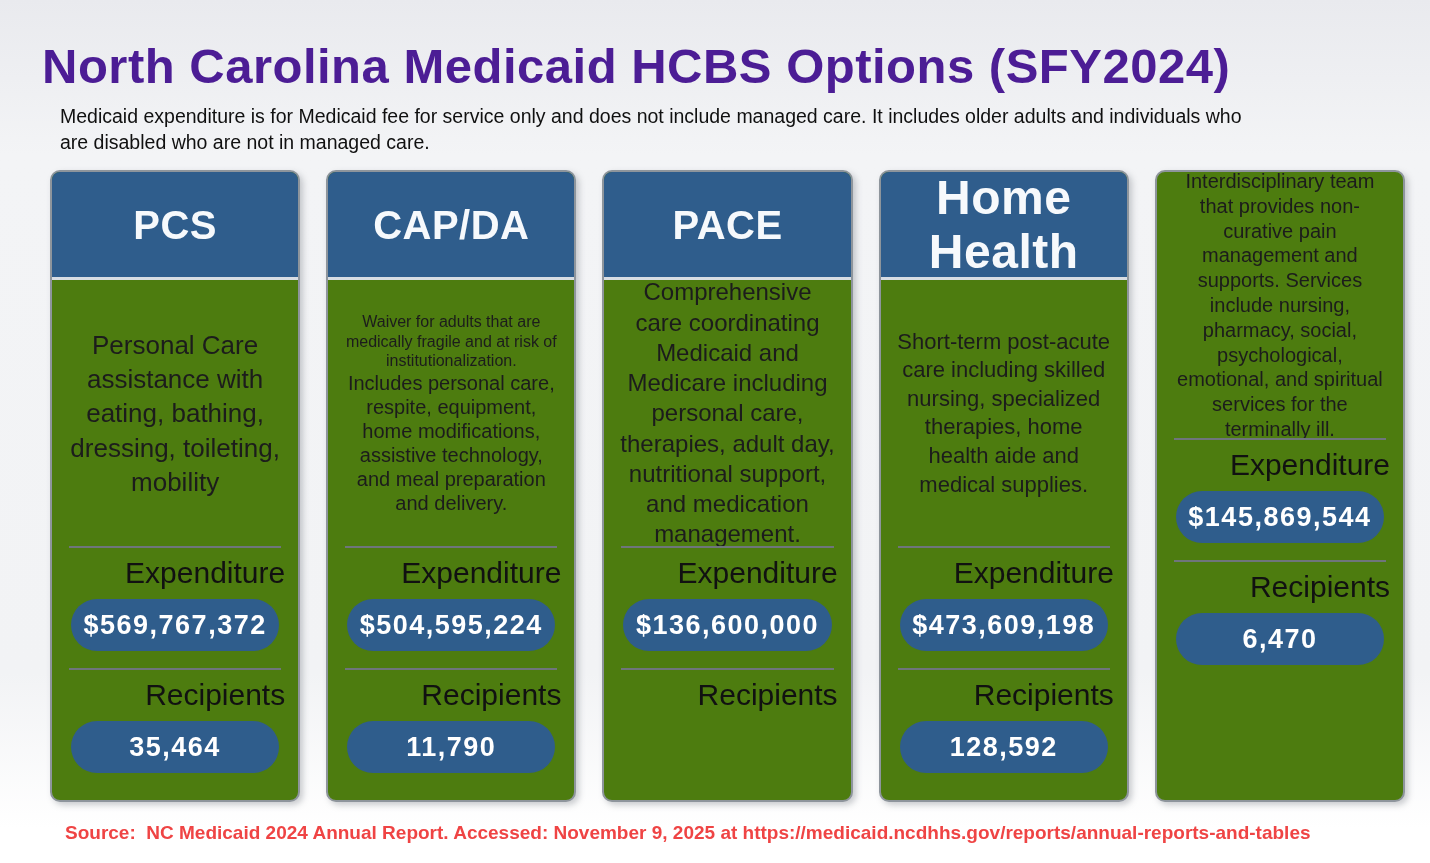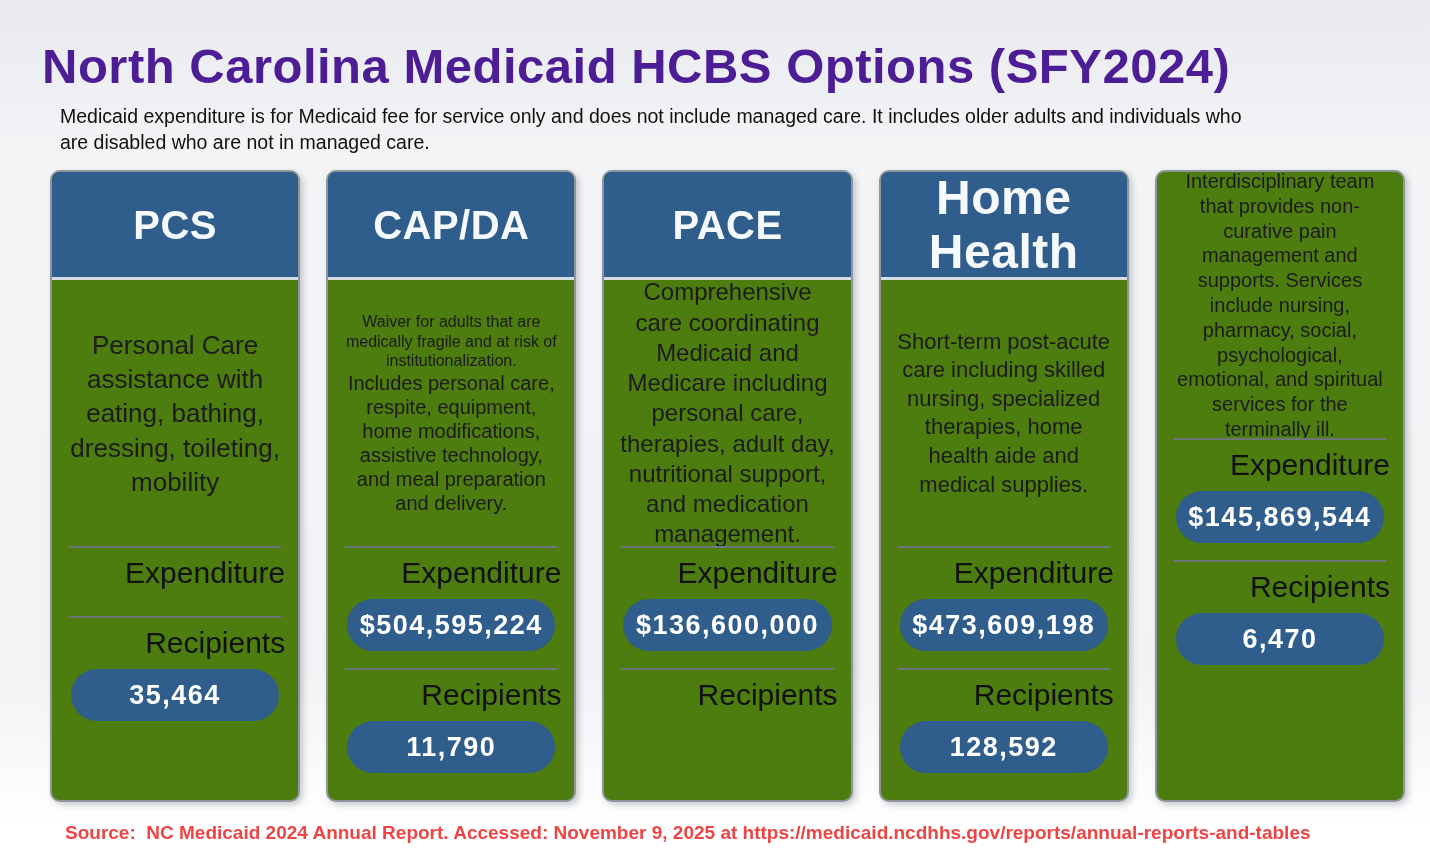--- a/index.html
+++ b/index.html
@@ -127,20 +127,21 @@
 
   <div class="card">
     <div class="card-header">PCS</div>
     <div class="card-body">
       <div class="card-desc">
         <p class="desc-1">Personal Care assistance with eating, bathing, dressing, toileting, mobility</p>
 
       </div>
       <div class="divider"></div>
       <div class="stat-label">Expenditure</div>
+      <div class="pill">$569,767,372</div>
       <div class="divider divider-2"></div>
       <div class="stat-label">Recipients</div>
       <div class="pill">35,464</div>
     </div>
   </div>
 
   <div class="card">
     <div class="card-header">CAP/DA</div>
     <div class="card-body">
       <div class="card-desc">

